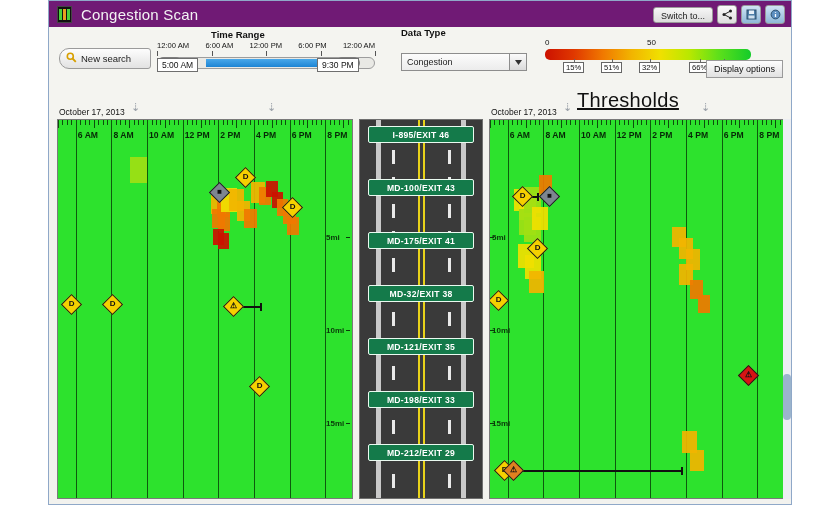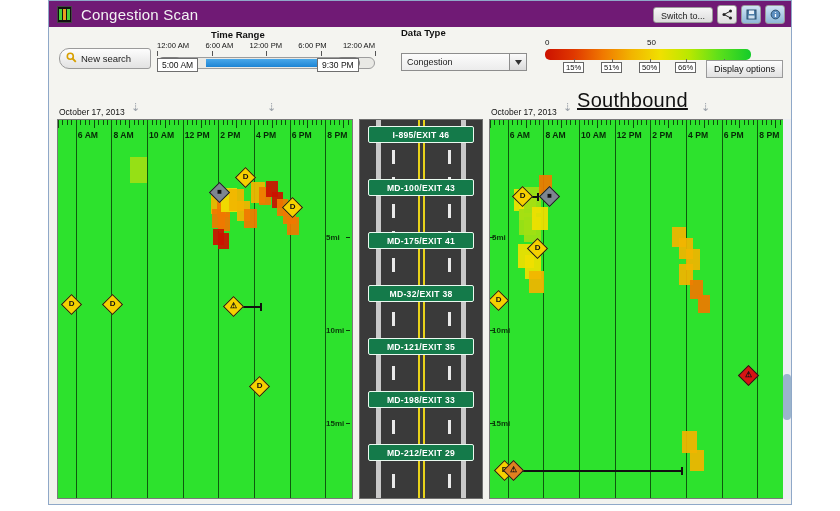--- a/index.html
+++ b/index.html
@@ -220,36 +220,36 @@
 
     <div class="ct-wrap">
       <div class="ct-scale">
         <div class="ct-ticklbl" style="left:0px;">0</div>
         <div class="ct-ticklbl" style="left:102px;">50</div>
         <div class="ct-bar"></div>
       </div>
       <div class="ct-stops">
         <div class="ct-stop" style="left:18px;">15%</div>
         <div class="ct-stop" style="left:56px;">51%</div>
-        <div class="ct-stop" style="left:94px;">50%</div>
-        <div class="ct-stop" style="left:130px;">66%</div>
+        <div class="ct-stop" style="left:94px;">32%</div>
+        <div class="ct-stop" style="left:144px;">66%</div>
         <div class="ct-stop" style="left:168px;">85%</div>
       </div>
     </div>
 
     <div class="disp-btn">Display options</div>
   </div>
 
   <div class="dirbar">
     <div class="dir-arrow" style="left:82px;top:18px;">⇣</div>
     <div class="dir-arrow" style="left:218px;top:18px;">⇣</div>
 
 
     <div class="dir-arrow" style="left:514px;top:18px;">⇣</div>
-    <div class="dir-title" style="left:528px;top:6px;">Southbound</div>
+    <div class="dir-title" style="left:528px;top:6px;">Thresholds</div>
     <div class="dir-arrow" style="left:652px;top:18px;">⇣</div>
   </div>
 
   <div class="paneldate" style="left:10px;">October 17, 2013</div>
   <div class="paneldate" style="left:442px;">October 17, 2013</div>
 
   <div class="panel" id="sb-panel">
     <div class="ruler" id="sb-ruler">
         <i style="left:0px;height:8px"></i>
         <i style="left:4.454545454545455px;height:5px"></i>

